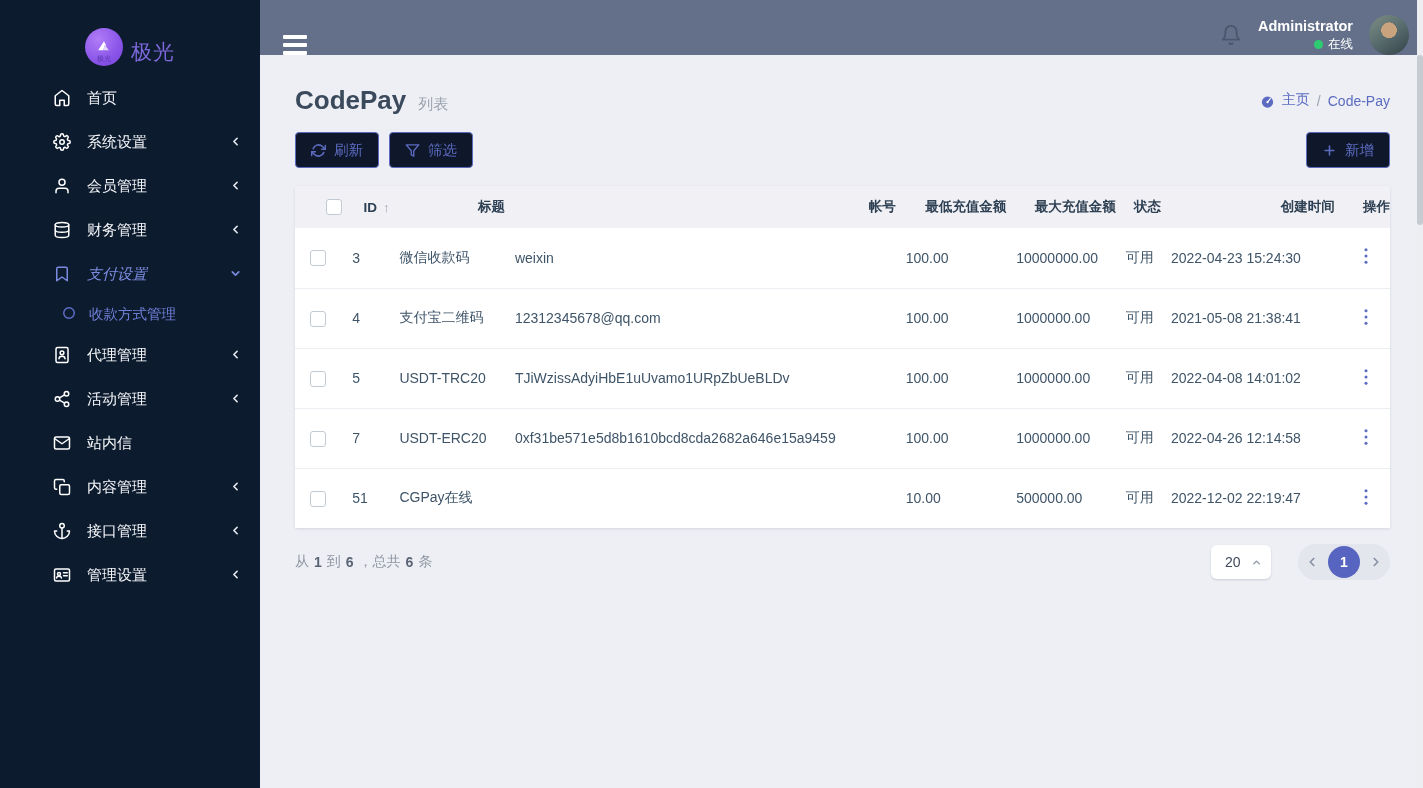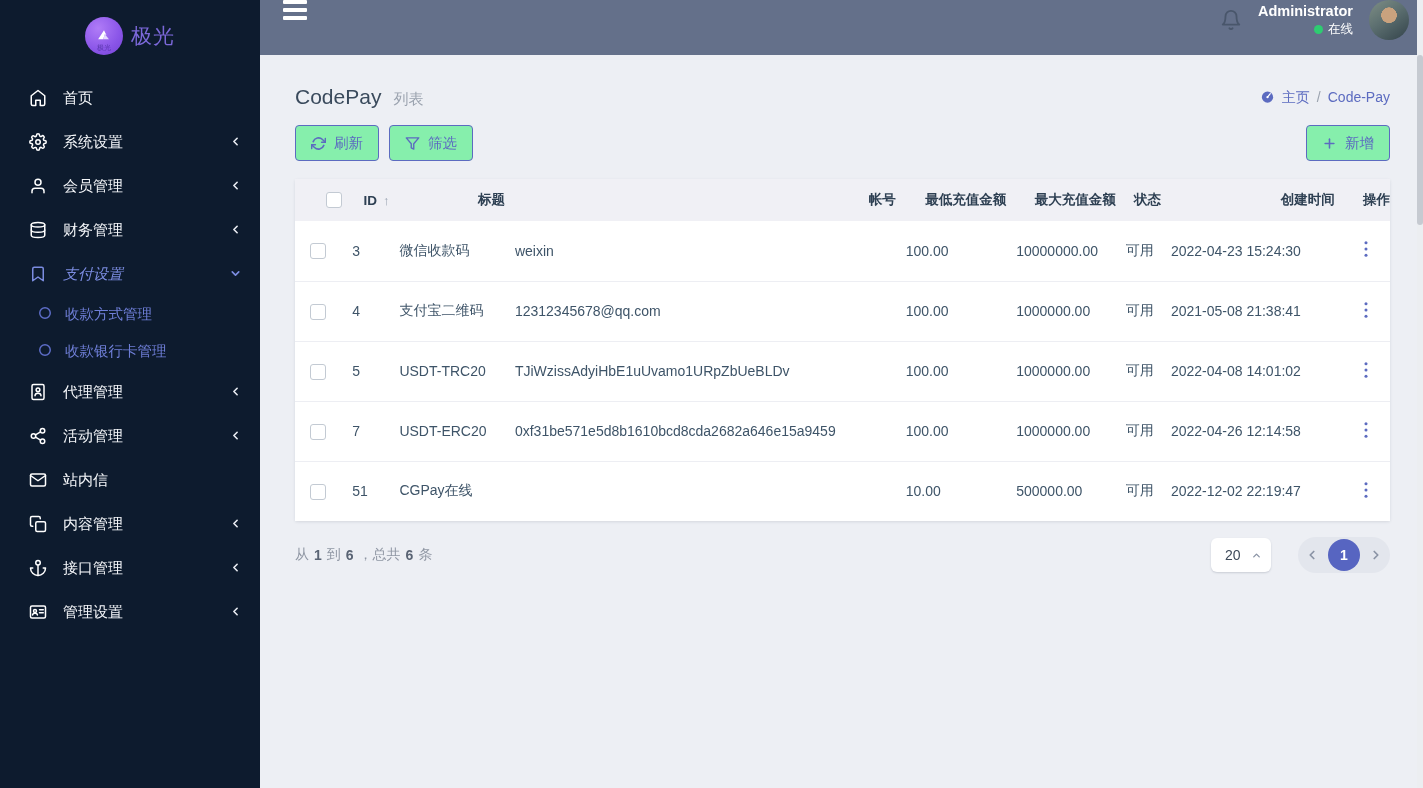--- a/index.html
+++ b/index.html
@@ -7,81 +7,81 @@
   body {
     font-family:"Liberation Sans","DejaVu Sans",sans-serif;
     background:#edeff4; color:#3e5468; display:flex;
   }
   
   .sidebar {
     width:260px; min-width:260px; height:788px;
     background:var(--sidebar-bg,#0d1b2e); color:#fff;
     display:flex; flex-direction:column;
   }
-  .logo { height:60px; display:flex; align-items:center; justify-content:center; gap:8px; margin-top:6px; }
+  .logo { height:60px; display:flex; align-items:flex-end; justify-content:center; gap:8px; margin-top:6px; }
   .logo-circle {
     width:38px; height:38px; border-radius:50%;
     background:radial-gradient(circle at 35% 30%, #b07cf7, #8a55e8 60%, #7443d6);
     position:relative; overflow:hidden; display:flex; align-items:center; justify-content:center;
   }
   .logo-circle svg { width:20px; height:20px; }
   .logo-circle .logo-mini { position:absolute; bottom:2px; left:0; right:0; text-align:center; font-size:7px; color:#4d2f9e; opacity:.8; }
   .logo-text { font-size:21px; color:#7b68d9; letter-spacing:1px; }
-  .menu { margin-top:10px; display:flex; flex-direction:column; }
+  .menu { margin-top:10px; display:flex; flex-direction:column;padding-left:24px; }
   .menu-item {
     height:44px; display:flex; align-items:center; padding:0 18px 0 28px; gap:15px;
     font-size:15px; color:#f5f7fa; cursor:pointer;
   }
   .menu-item .mi-icon { width:20px; height:20px; display:flex; align-items:center; justify-content:center; }
   .menu-item .mi-icon svg { width:18px; height:18px; stroke:#fff; }
   .menu-item .mi-label { flex:1; }
   .menu-item .mi-chevron svg { width:13px; height:13px; stroke:#e8ebf2; }
   .menu-item.active { color:var(--purple,#7b8ce0);font-style:italic; }
   .menu-item.active .mi-icon svg { stroke:var(--purple,#7b8ce0); }
   .menu-item.active .mi-chevron svg { stroke:var(--purple,#7b8ce0); }
   .submenu-item {
     height:37px; display:flex; align-items:center; padding:0 18px 0 38px; gap:13px;
     font-size:14.5px; color:#6f7fd8; cursor:pointer;
   }
   .submenu-item svg { width:14px; height:14px; stroke:#5e6ec9; }
   
   .main { flex:1; display:flex; flex-direction:column; height:788px; position:relative; }
   .topbar {
-    height:55px; background:var(--topbar-bg,#64708a); display:flex; align-items:flex-start;
+    height:55px; background:var(--topbar-bg,#64708a); display:flex; align-items:flex-end;
     padding:0 14px 0 23px; flex:0 0 55px;
   }
   .hamburger { width:24px; cursor:pointer; display:flex; flex-direction:column; gap:4px; }
   .hamburger span { height:4px; background:#fff; border-radius:1px; }
   .topbar-right { margin-left:auto; display:flex; align-items:center; gap:16px; }
   .bell { cursor:pointer; display:flex; }
   .bell svg { width:22px; height:22px; stroke:#49566b; }
   .userbox { text-align:right; color:#fff; line-height:1.35; }
   .user-name { font-weight:bold; font-size:14.5px; }
   .user-status { font-size:12.5px; display:flex; align-items:center; justify-content:flex-end; gap:5px; }
   .online-dot { width:9px; height:9px; border-radius:50%; background:var(--online,#2ecc71); display:inline-block; }
   .avatar {
     width:40px; height:40px; border-radius:50%; cursor:pointer; border:0;
     background:
       radial-gradient(circle at 50% 38%, #c9a27e 0 24%, transparent 25%),
       linear-gradient(145deg, #7f8f85 0%, #5c6f70 45%, #33434a 100%);
   }
   
   .content { flex:1; padding:30px 33px 0 35px; }
   .title-row { display:flex; align-items:baseline; }
-  .page-title { font-size:21px; font-weight:400; color:#3a4a5c; }
+  .page-title { font-size:26px; font-weight:700; color:#3a4a5c; }
   .page-subtitle { font-size:15px; color:#9aa2ae; margin-left:12px; }
-  .breadcrumb { margin-left:auto; display:flex; align-items:flex-start; gap:7px; font-size:14px; color:var(--accent,#5c6bc0); }
+  .breadcrumb { margin-left:auto; display:flex; align-items:flex-end; gap:7px; font-size:14px; color:var(--accent,#5c6bc0); }
   .breadcrumb .bc-sep { color:#9aa2ae; }
   .breadcrumb svg { width:15px; height:15px; }
   .bc-link { cursor:pointer; }
   
   .toolbar { display:flex; margin-top:16px; align-items:center; }
   .btn {
     display:inline-flex; align-items:center; gap:8px; height:36px; padding:0 15px;
-    background:#86efac; border:1px solid var(--accent,#5c6bc0); color:var(--accent,#5c6bc0);
+    background:#0f172a; border:1px solid var(--accent,#5c6bc0); color:var(--accent,#5c6bc0);
     border-radius:4px; font-size:14.5px; cursor:pointer; margin-right:10px;
     font-family:inherit;
   }
   .btn svg { width:15px; height:15px; stroke:var(--accent,#5c6bc0); }
   .btn-add { margin-left:auto; margin-right:0; }
   
   .card { margin-top:18px; background:#fff; box-shadow:0 1px 3px rgba(40,50,70,.12); border-radius:2px; }
   table { width:100%; border-collapse:collapse; table-layout:fixed; }
   col.c1{width:47px} col.c2{width:47px} col.c3{width:115px} col.c4{width:389px}
   col.c5{width:110px} col.c6{width:109px} col.c7{width:45px} col.c8{width:173px} col.c9{width:55px}
@@ -198,26 +198,20 @@
       <span class="mi-chevron"><svg viewBox="0 0 24 24" fill="none" stroke-width="3" stroke-linecap="round" stroke-linejoin="round">
             <polyline points="6 9 12 15 18 9"></polyline>
           </svg></span>
     </div>
 
     <div class="submenu-item">
       <span><svg viewBox="0 0 24 24" fill="none" stroke-width="2.5">
             <circle cx="12" cy="12" r="9"></circle>
           </svg></span>
       <span>收款方式管理</span>
-    </div>
-    <div class="submenu-item">
-      <span><svg viewBox="0 0 24 24" fill="none" stroke-width="2.5">
-            <circle cx="12" cy="12" r="9"></circle>
-          </svg></span>
-      <span>收款银行卡管理</span>
     </div>
 
     <div class="menu-item">
       <span class="mi-icon">
           <svg viewBox="0 0 24 24" fill="none" stroke-width="2" stroke-linecap="round" stroke-linejoin="round">
             <rect x="4" y="2" width="16" height="20" rx="2"></rect>
             <circle cx="12" cy="9" r="2.5"></circle>
             <path d="M8 17c0-2 1.8-3.5 4-3.5s4 1.5 4 3.5"></path>
           </svg>
         </span>

